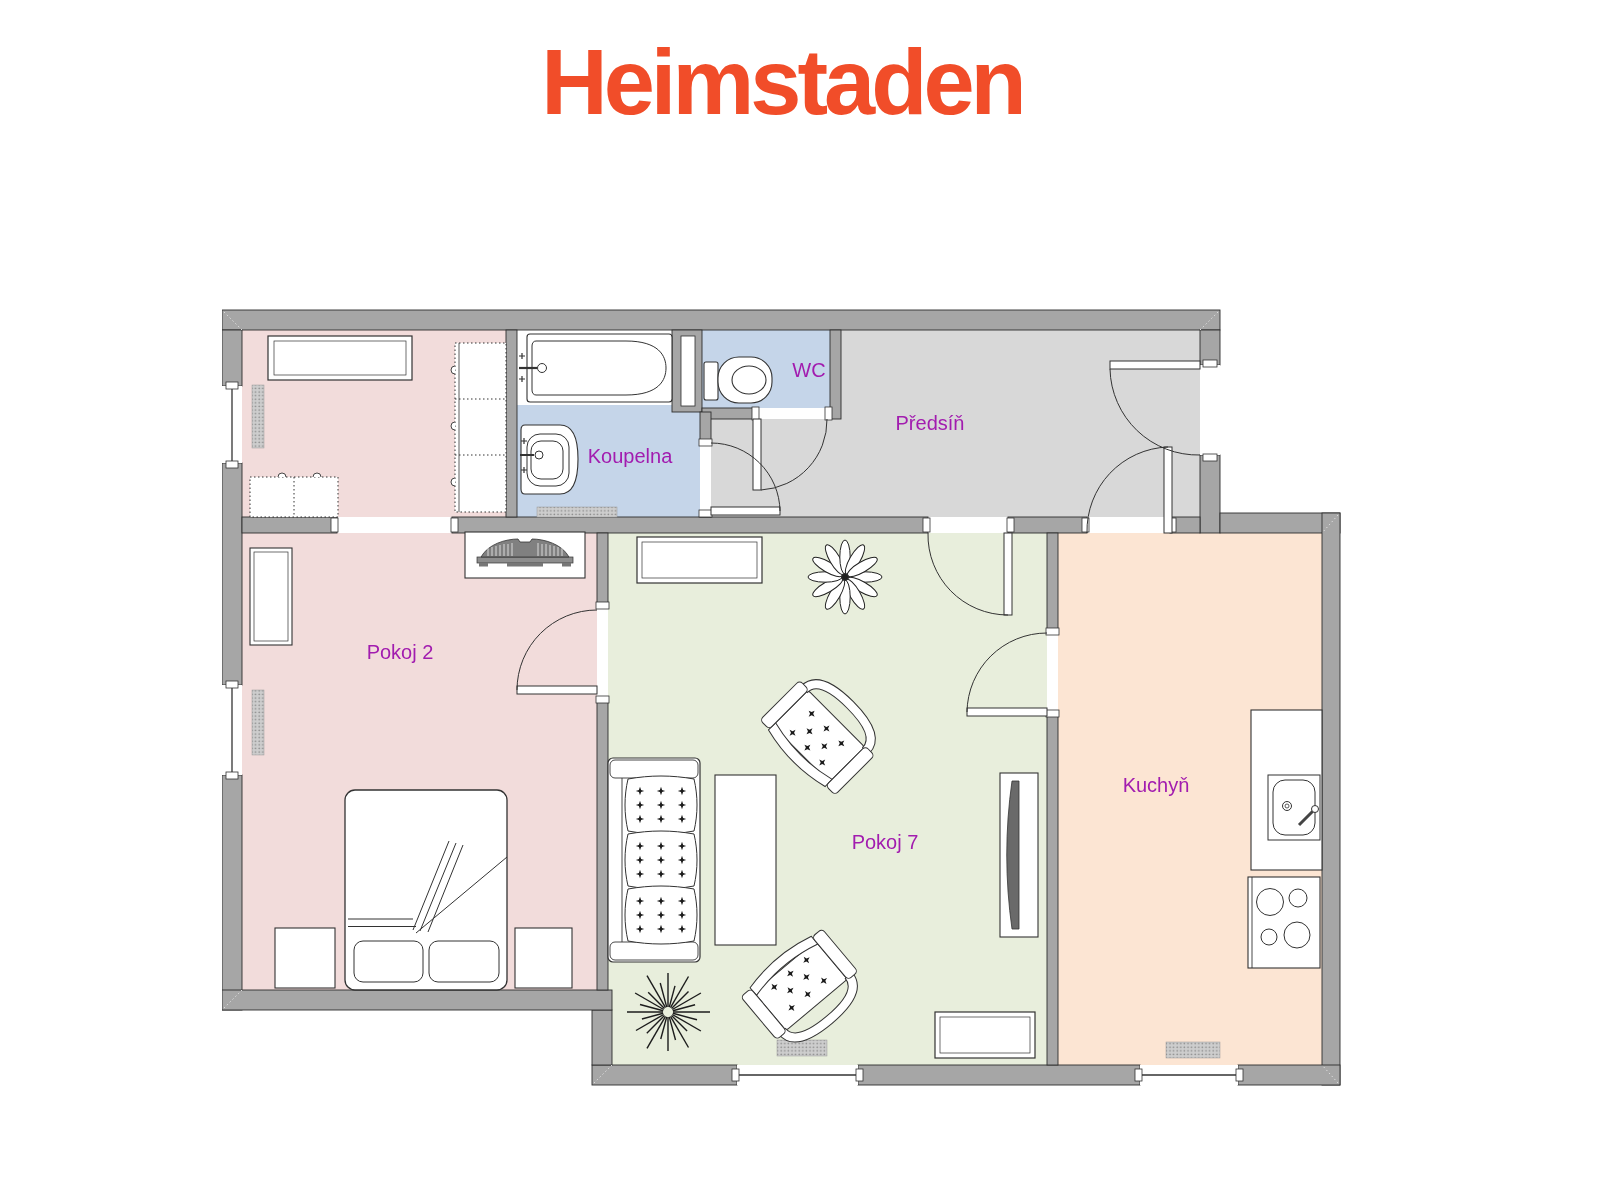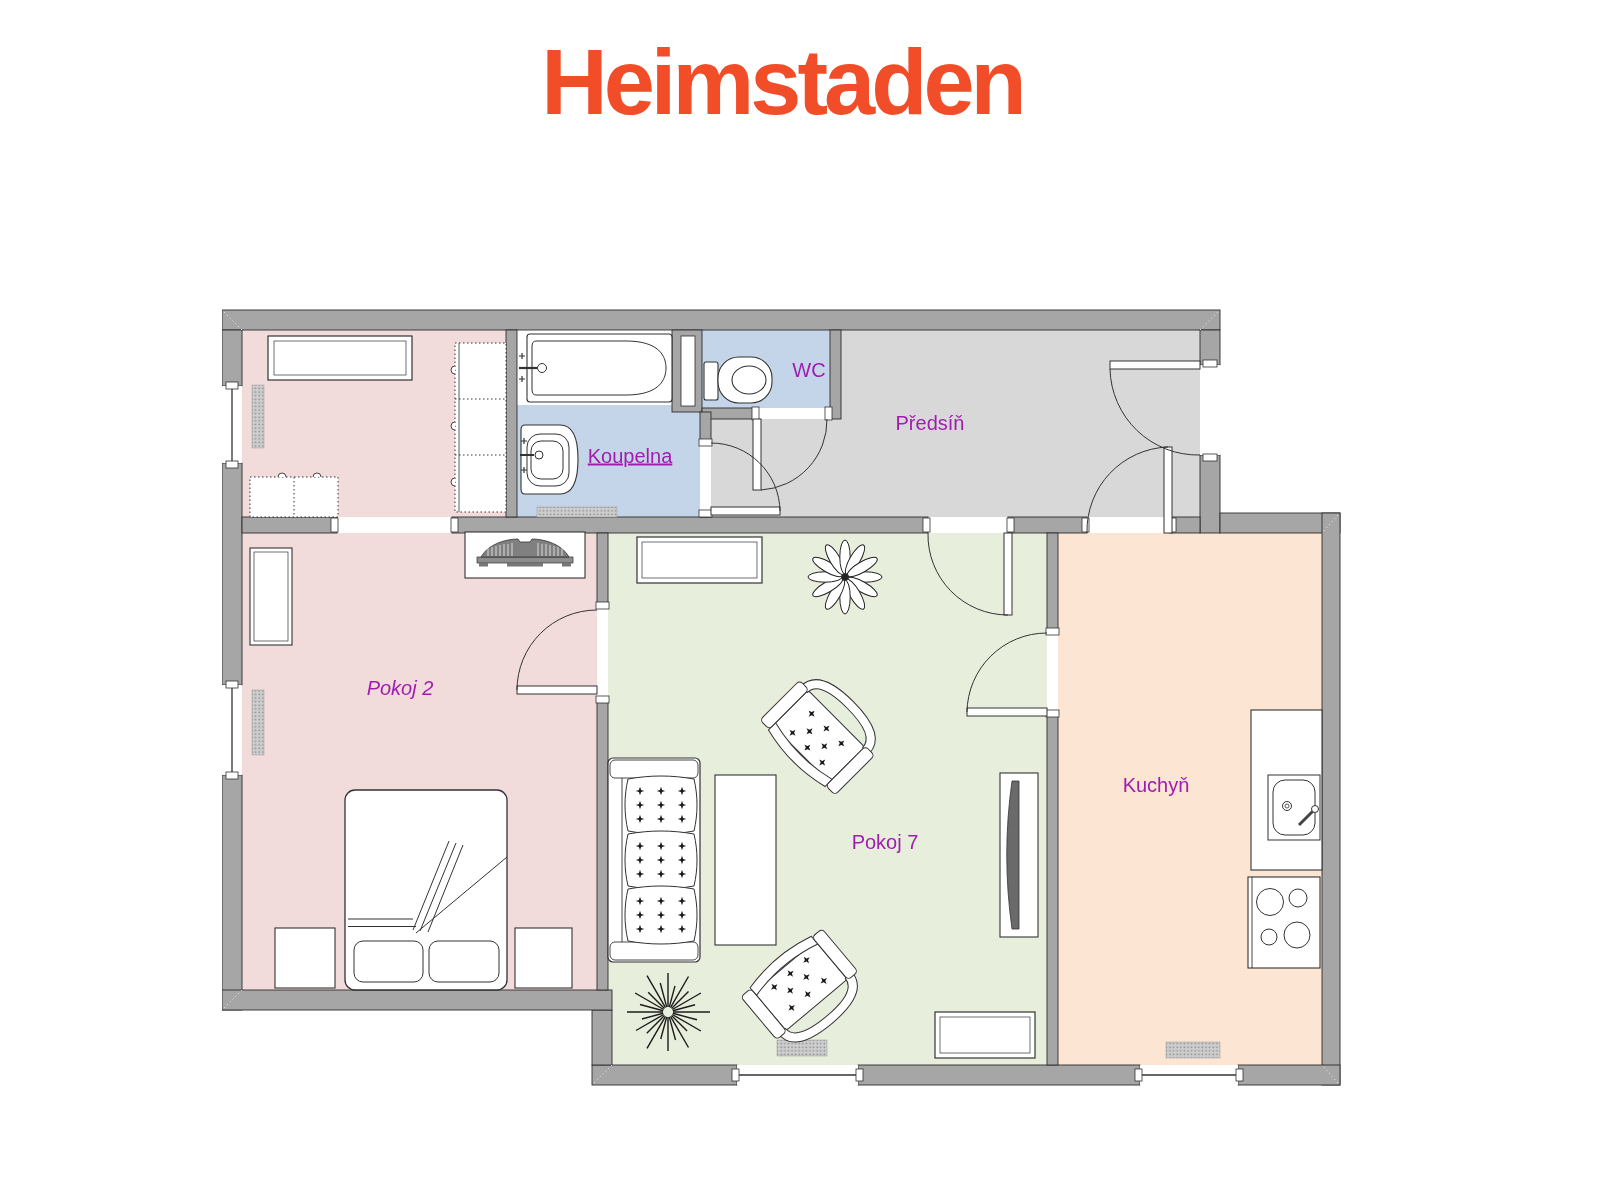--- a/index.html
+++ b/index.html
@@ -352,20 +352,20 @@
         <rect x="1026" y="569" width="72" height="91" stroke-width="1.1"></rect>
         <line x1="1030" y1="569" x2="1030" y2="660" stroke-width="0.9"></line>
         <circle cx="1048" cy="594" r="13.5" stroke-width="1"></circle>
         <circle cx="1076" cy="590" r="9" stroke-width="1"></circle>
         <circle cx="1047" cy="629" r="8" stroke-width="1"></circle>
         <circle cx="1075" cy="627" r="13" stroke-width="1"></circle>
       </g>
     </g>
   </svg>
 
-  <div class="room-label" style="left:630px;top:456px;text-decoration:underline;">Koupelna</div>
+  <div class="room-label" style="left:630px;top:456px;">Koupelna</div>
   <div class="room-label" style="left:809px;top:370px;">WC</div>
   <div class="room-label" style="left:913px;top:423px;margin-left:17px;">Předsíň</div>
-  <div class="room-label" style="left:400px;top:688px;font-style:italic;">Pokoj 2</div>
+  <div class="room-label" style="left:400px;top:652px;">Pokoj 2</div>
   <div class="room-label" style="left:885px;top:842px;">Pokoj 7</div>
   <div class="room-label" style="left:1148px;top:785px;margin-left:8px;">Kuchyň</div>
 
 </div>
 
 </body></html>

